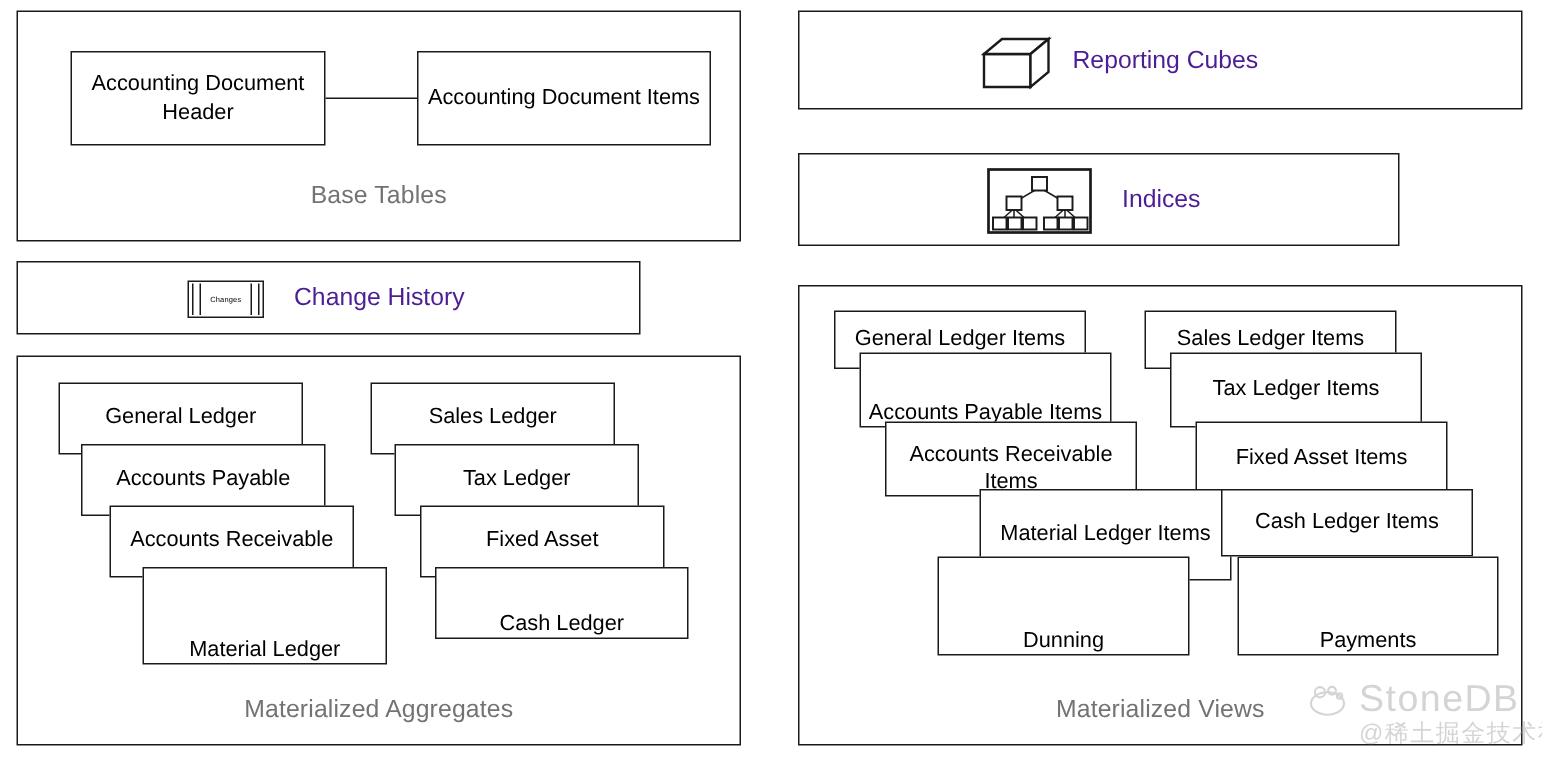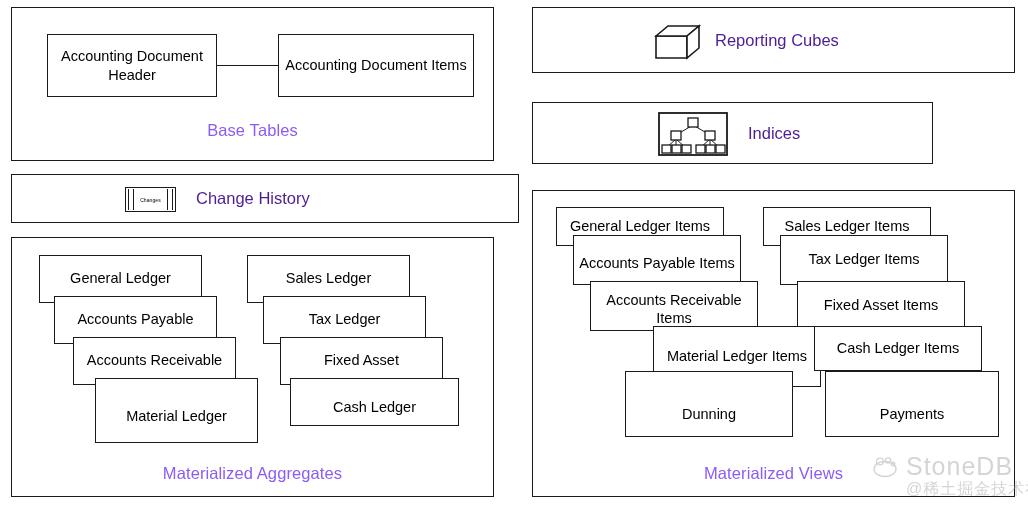--- a/index.html
+++ b/index.html
@@ -27,32 +27,32 @@
     border: 1.5px solid #1a1a1a;
     background: #ffffff;
   }
   .panel-caption {
     position: absolute;
     left: 0;
     width: 100%;
     text-align: center;
     font-size: 16.5px;
     letter-spacing: 0.1px;
-    color: #8b5cf6;
+    color: #737373;
     white-space: nowrap;
   }
 
   
   .ebox {
     position: absolute;
     box-sizing: border-box;
     border: 1.2px solid #1a1a1a;
     background: #ffffff;
     display: flex;
-    align-items: center;
+    align-items: flex-end;
     justify-content: center;
     text-align: center;
     font-size: 14.5px;
     line-height: 1.2;
     padding-top: 9px;
     color: #000000;
   }
   .ebox.mid {
     align-items: center;
     padding-top: 0;
@@ -158,21 +158,21 @@
 
     <div class="connector" style="left:205px; top:57px; width:61px;"></div>
 
     <div class="basebox" style="left:266px; top:26px; width:196px; height:63px;">
       <span>Accounting Document Items</span>
     </div>
 
     <div class="panel-caption" style="top:113px;">Base Tables</div>
   </div>
 
-  <div class="panel" style="left:11px; top:174px; width:508px; height:49px;">
+  <div class="panel" style="left:11px; top:174px; width:416px; height:49px;">
 
     <div class="changes-icon" style="left:113px; top:12px; width:51px; height:25px;">
       <span class="bar left"></span>
       <span class="bar right"></span>
       <span class="txt">Changes</span>
     </div>
 
     <div class="rowlabel" style="left:184px; top:14px;">Change History</div>
   </div>
 

